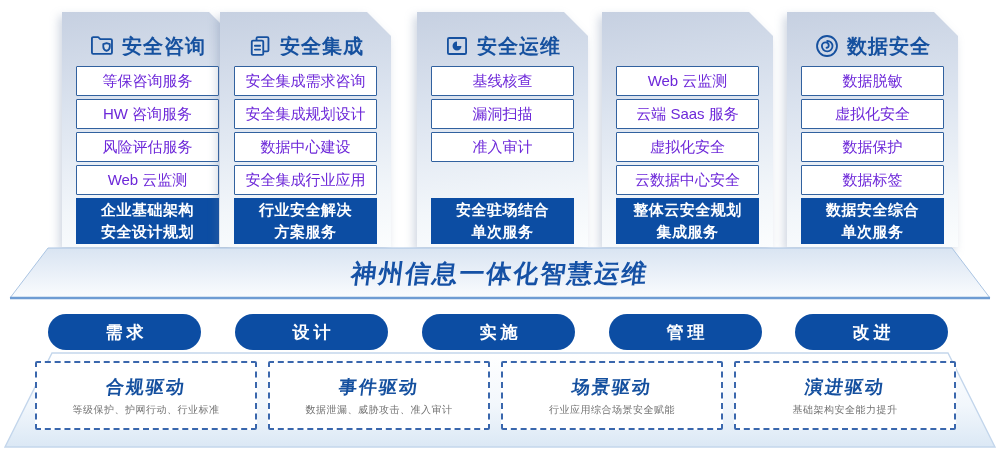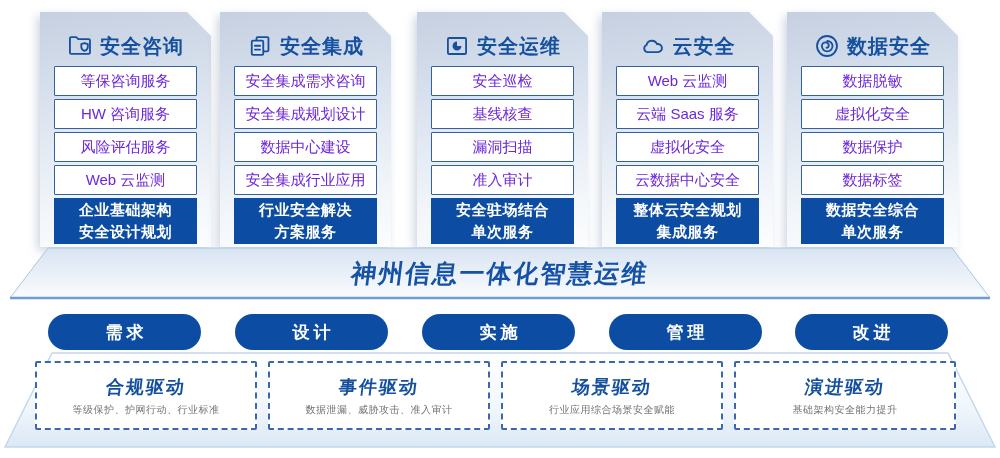--- a/index.html
+++ b/index.html
@@ -42,21 +42,21 @@
     display:flex;flex-direction:column;align-items:center;justify-content:center;gap:4px;}
   .driver.d0{left:35px}.driver.d1{left:268px}.driver.d2{left:501px}.driver.d3{left:734px}
   .driver-title{font-size:18px;font-weight:bold;color:#15509f;letter-spacing:2px;transform:skewX(-7deg);}
   .driver-desc{font-size:10px;color:#737373;letter-spacing:.5px;white-space:nowrap;}
 </style>
 </head>
 <body>
 
 <div class="stage">
 
-  <div class="card-wrap" style="left:40px">
+  <div class="card-wrap" style="left:62px">
     <div class="card">
       <div class="card-header">
         <svg class="icon" width="26" height="26" viewBox="0 0 24 24" fill="none" stroke="#16519f" stroke-width="1.7" stroke-linecap="round" stroke-linejoin="round">
           <path d="M2.7 6.3 V5 c0-.7.5-1.2 1.2-1.2 h4.3 c.3 0 .6.1.8.4 l1.4 1.4 H20 c.7 0 1.2.5 1.2 1.2 V18 c0 .7-.5 1.2-1.2 1.2 H3.9 c-.7 0-1.2-.5-1.2-1.2 Z"></path>
           <path d="M16.2 9.3 l-3 1 v2.3 c0 2 1.2 3.2 3 3.9 1.8-.7 3-1.9 3-3.9 v-2.3 Z" fill="#d7dfeb"></path>
         </svg>
         <span class="card-title">安全咨询</span>
       </div>
       <div class="svc-list">
         <div class="svc">等保咨询服务</div>
@@ -97,40 +97,33 @@
   <div class="card-wrap" style="left:417px">
     <div class="card">
       <div class="card-header">
         <svg class="icon" width="26" height="26" viewBox="0 0 24 24" fill="none" stroke="#16519f" stroke-width="1.7" stroke-linecap="round" stroke-linejoin="round">
           <rect x="3.6" y="4.6" width="16.8" height="14.8" rx="1.2"></rect>
           <path d="M12 12 V7.9 A4.1 4.1 0 1 0 16.1 12 Z" fill="#16519f" stroke="none"></path>
         </svg>
         <span class="card-title">安全运维</span>
       </div>
       <div class="svc-list">
-        <div class="svc">安全巡检</div>
         <div class="svc">基线核查</div>
         <div class="svc">漏洞扫描</div>
         <div class="svc">准入审计</div>
       </div>
       <div class="deep">
         <span>安全驻场结合</span>
         <span>单次服务</span>
       </div>
     </div>
   </div>
 
   <div class="card-wrap" style="left:602px">
     <div class="card">
-      <div class="card-header">
-        <svg class="icon" width="26" height="26" viewBox="0 0 24 24" fill="none" stroke="#16519f" stroke-width="1.7" stroke-linecap="round" stroke-linejoin="round">
-          <path d="M6.8 17.6 h9.8 a3.7 3.7 0 1 0 -.9-7.3 A5.1 5.1 0 0 0 6 11.1 a3.4 3.4 0 0 0 .8 6.5 Z"></path>
-        </svg>
-        <span class="card-title">云安全</span>
-      </div>
       <div class="svc-list">
         <div class="svc">Web 云监测</div>
         <div class="svc">云端 Saas 服务</div>
         <div class="svc">虚拟化安全</div>
         <div class="svc">云数据中心安全</div>
       </div>
       <div class="deep">
         <span>整体云安全规划</span>
         <span>集成服务</span>
       </div>

